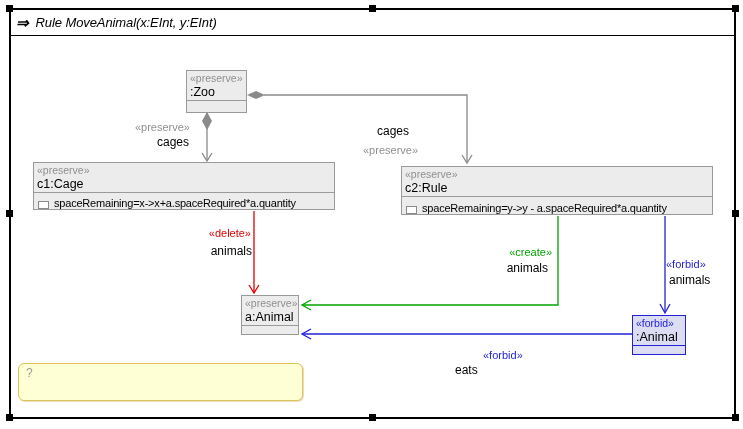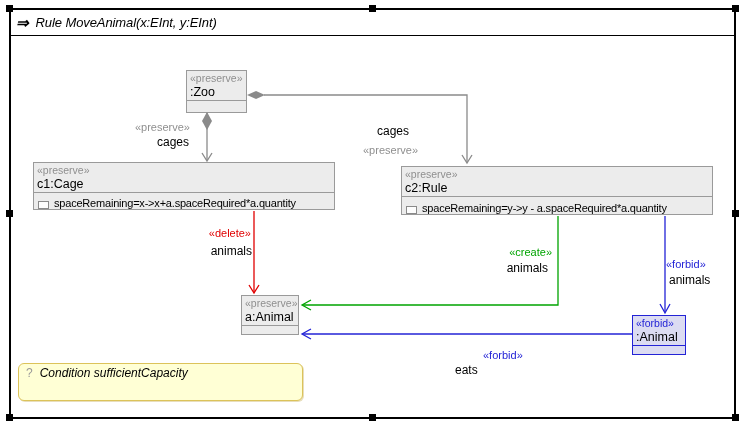--- a/index.html
+++ b/index.html
@@ -162,17 +162,16 @@
 
   <div class="elabel stereo-l t-blue" style="left:666px;top:258px;">«forbid»</div>
   <div class="elabel" style="left:669px;top:274px;">animals</div>
 
   <div class="elabel" style="left:455px;top:340px;margin-top:24px;">eats</div>
   <div class="elabel stereo-l t-blue" style="left:483px;top:349px;">«forbid»</div>
 
   <div class="note">
     <div class="note-title-row">
       <span class="q">?</span>
-      <span class="note-title">Condition sufficientCapacity</span>
     </div>
   </div>
 
 </div>
 
 </body></html>

